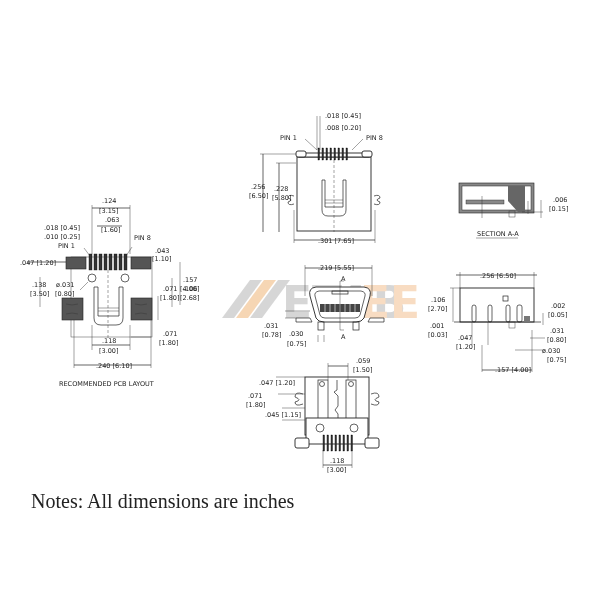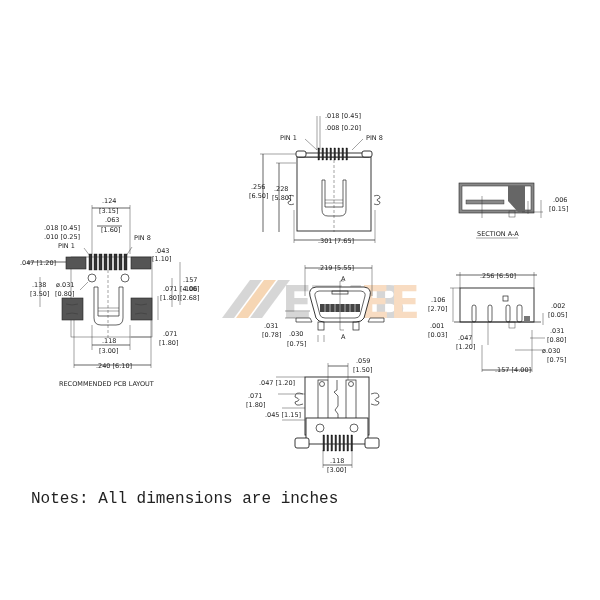--- a/index.html
+++ b/index.html
@@ -6,21 +6,21 @@
   body{width:600px;height:600px;position:relative;overflow:hidden;font-family:"Liberation Sans",sans-serif;}
   svg{position:absolute;left:0;top:0;}
   .dim{font-family:"DejaVu Sans",sans-serif;font-size:6.5px;fill:#222;}
   .lbl{font-family:"DejaVu Sans",sans-serif;font-size:6.5px;fill:#222;}
   .ln{stroke:#222;stroke-width:0.7;fill:none;}
   .thin{stroke:#333;stroke-width:0.45;fill:none;}
   .body{stroke:#222;stroke-width:0.9;fill:#fff;}
   .pad{fill:#555;stroke:#222;stroke-width:0.6;}
   .pin{fill:#333;stroke:#111;stroke-width:0.4;}
   .wm{font-family:"DejaVu Sans",sans-serif;font-weight:bold;font-size:44px;}
-  .notes{position:absolute;left:31px;top:490px;font-size:16px;color:#222;font-family:Liberation Mono, monospace;}
+  .notes{position:absolute;left:31px;top:490px;font-size:20px;color:#222;font-family:Liberation Serif, serif;}
 </style>
 </head>
 <body>
 
 <svg width="600" height="600" viewBox="0 0 600 600">
 
   <g opacity="0.85">
     <polygon points="222,318 250,280 262,280 234,318" fill="#d0d0d0"></polygon>
     <polygon points="236,318 264,280 276,280 248,318" fill="#f5cfa8"></polygon>
     <polygon points="250,318 278,280 290,280 262,318" fill="#d0d0d0"></polygon>

